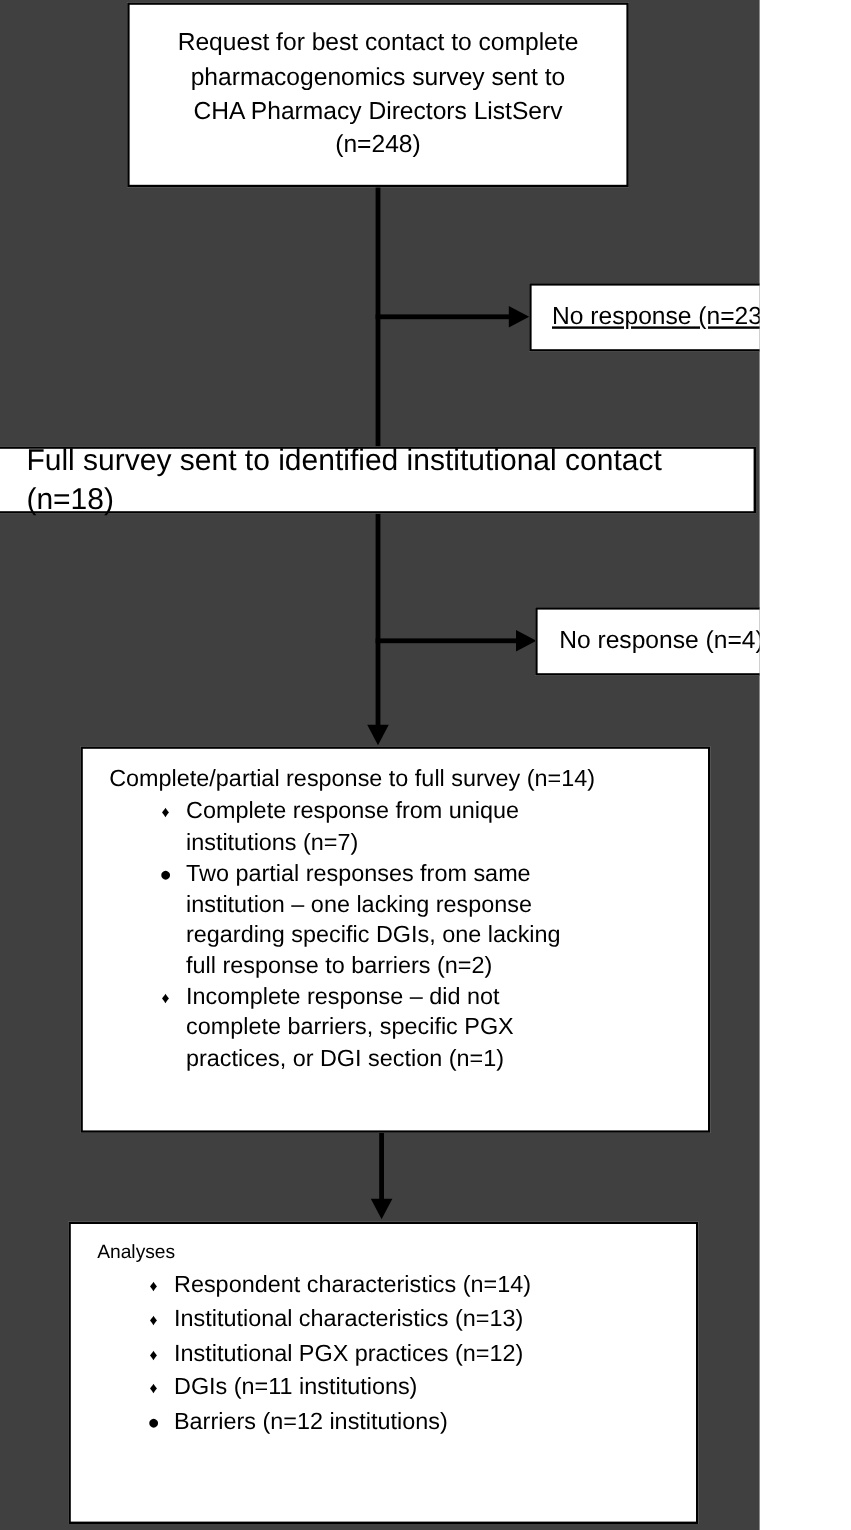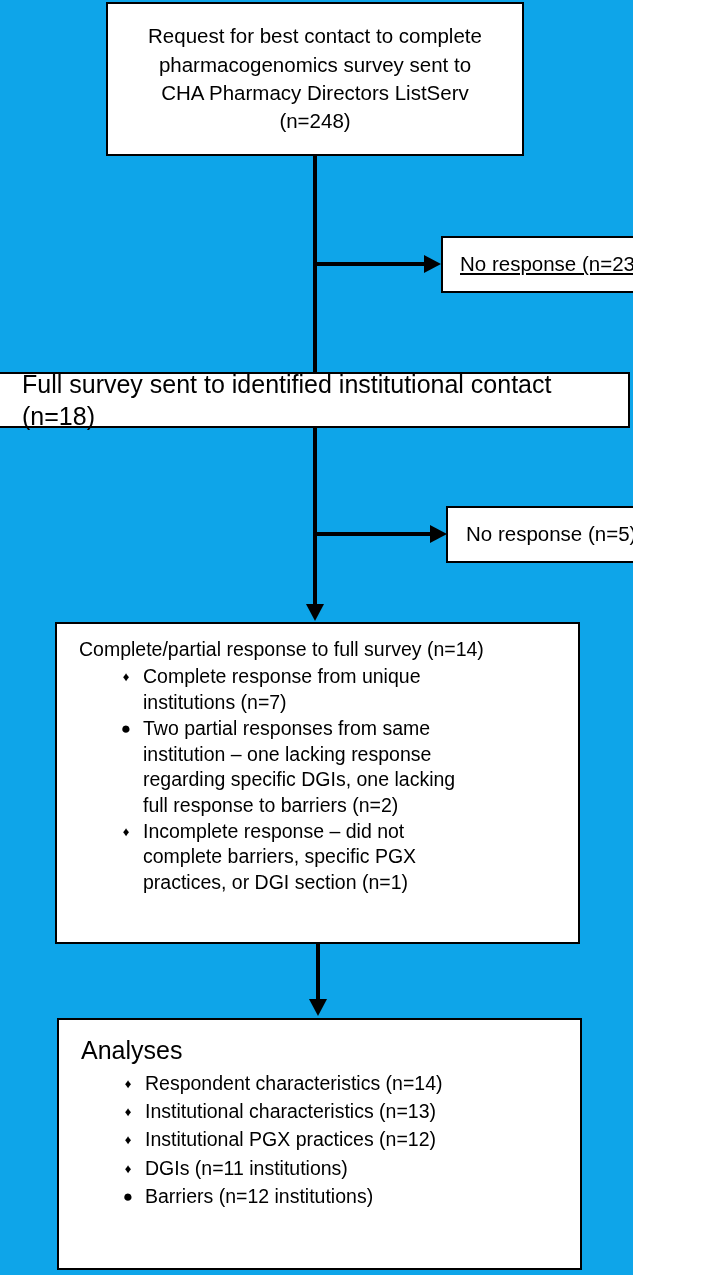--- a/index.html
+++ b/index.html
@@ -8,21 +8,21 @@
     background: #ffffff;
   }
   body {
     font-family: "Liberation Sans", sans-serif;
     color: #000000;
   }
   #canvas {
     position: relative;
     width: 633px;
     height: 1275px;
-    background: #0ea5e9;
+    background: #404040;
     overflow: hidden;
   }
 
   .node {
     position: absolute;
     box-sizing: border-box;
     border: 2.5px solid #000000;
     background: #ffffff;
     line-height: 1.30;
   }
@@ -78,42 +78,42 @@
     width: 248px;
     height: 57px;
     display: flex;
     align-items: center;
     padding-left: 18px;
   }
   #box-noresp-2 .node-text { font-size: 20.5px; }
 
   
   #box-partial {
-    left: 55px;
+    left: 67px;
     top: 622px;
     width: 525px;
     height: 322px;
     padding: 13px 10px 0 22px;
   }
   #box-partial .head {
     font-size: 19.5px;
     line-height: 1.30;
     margin-bottom: 2px;
   }
 
   
   #box-analyses {
     left: 57px;
     top: 1018px;
     width: 525px;
     height: 252px;
     padding: 14px 10px 0 22px;
   }
   #box-analyses .head {
-    font-size: 25px;
+    font-size: 16px;
     line-height: 1.30;
     margin-bottom: 4px;
   }
 
   
   ul.bullets {
     list-style: none;
     margin: 0;
     padding: 0;
   }
@@ -205,21 +205,21 @@
 
   <div class="node" id="box-noresp-1">
     <div class="node-text">No response (n=230)</div>
   </div>
 
   <div class="node" id="box-fullsurvey">
     <div class="node-text">Full survey sent to identified institutional contact (n=18)</div>
   </div>
 
   <div class="node" id="box-noresp-2">
-    <div class="node-text">No response (n=5)</div>
+    <div class="node-text">No response (n=4)</div>
   </div>
 
   <div class="node" id="box-partial">
     <div class="head">Complete/partial response to full survey (n=14)</div>
     <ul class="bullets" id="partial-bullets">
         <li>
           <span class="marker diamond">♦</span>
           <span class="li-text">Complete response from unique
 institutions (n=7)</span>
         </li>

